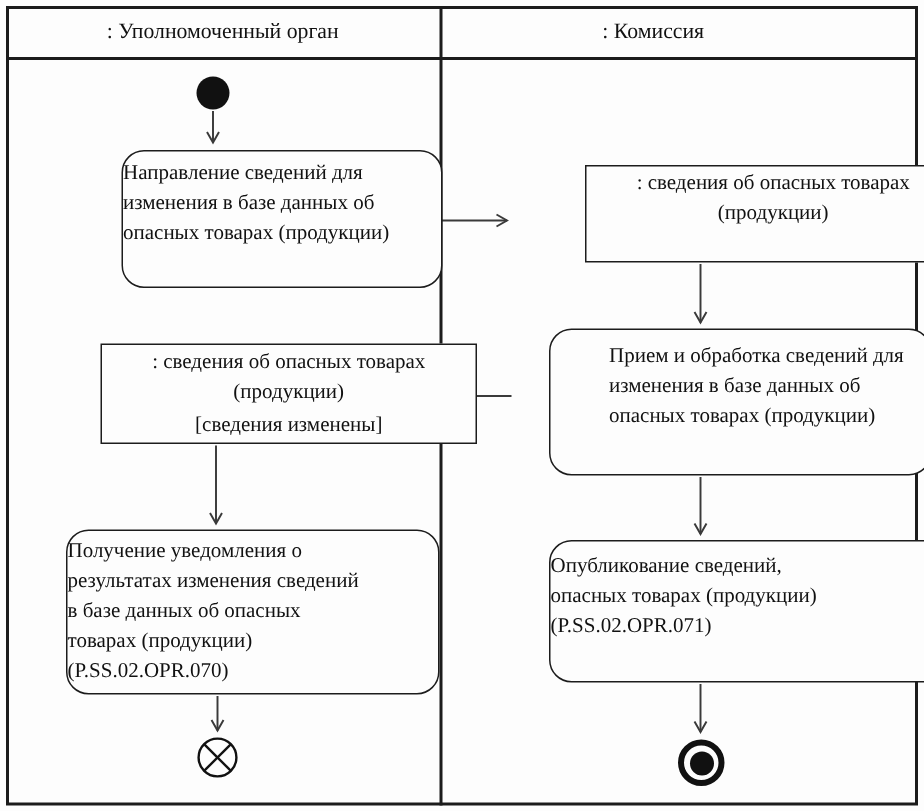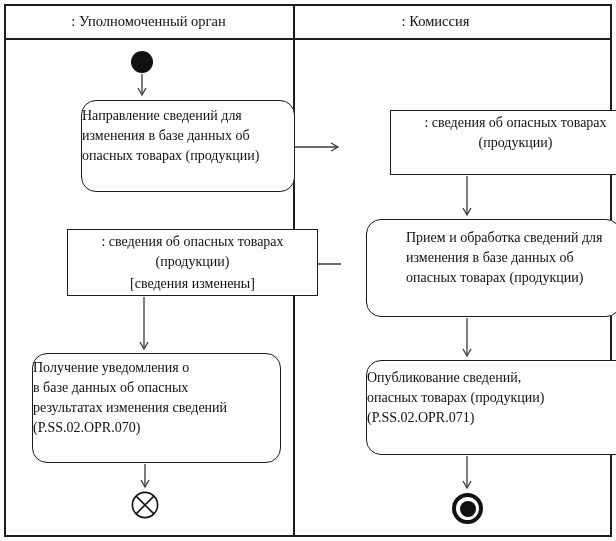--- a/index.html
+++ b/index.html
@@ -98,21 +98,21 @@
   #connectors {
     position: absolute;
     left: 0; top: 0;
     pointer-events: none;
   }
   
   #action1 { left: 57px;  top: 100px; width: 214px; height: 92px;  padding-top: 5px; }
   #object1 { left: 342px; top: 110px; width: 251px; height: 65px;  }
   #action2 { left: 342px; top: 219px; width: 255px; height: 98px;  padding-top: 8px; padding-left: 39px; }
   #object2 { left: 19px;  top: 229px; width: 251px; height: 67px;  }
-  #action3 { left: 8px;  top: 353px; width: 249px; height: 110px; padding-top: 4px; }
+  #action3 { left: 20px;  top: 353px; width: 249px; height: 110px; padding-top: 4px; }
   #action4 { left: 342px; top: 360px; width: 283px; height: 95px;  padding-top: 7px; }
 </style>
 </head>
 <body>
 
 <div id="stage">
 
   <svg id="connectors" width="616" height="541" viewBox="0 0 616 541">
     <defs>
       <marker id="ah" markerWidth="12" markerHeight="12" refX="8" refY="5" orient="auto" markerUnits="userSpaceOnUse">
@@ -158,22 +158,23 @@
   </div>
 
   <div id="object2" class="objectbox">
     <div class="tline">: сведения об опасных товарах</div>
     <div class="tline">(продукции)</div>
     <div class="guard">[сведения изменены]</div>
   </div>
 
   <div id="action3" class="action">
     <div class="tline">Получение уведомления о</div>
+    <div class="tline">результатах изменения сведений</div>
     <div class="tline">в базе данных об опасных</div>
-    <div class="tline">результатах изменения сведений</div>
+    <div class="tline">товарах (продукции)</div>
     <div class="tline">(P.SS.02.OPR.070)</div>
   </div>
 
   <div id="action4" class="action">
     <div class="tline">Опубликование сведений,</div>
     <div class="tline">опасных товарах (продукции)</div>
     <div class="tline">(P.SS.02.OPR.071)</div>
   </div>
 
   <svg class="flow-final" viewBox="0 0 28 28">

